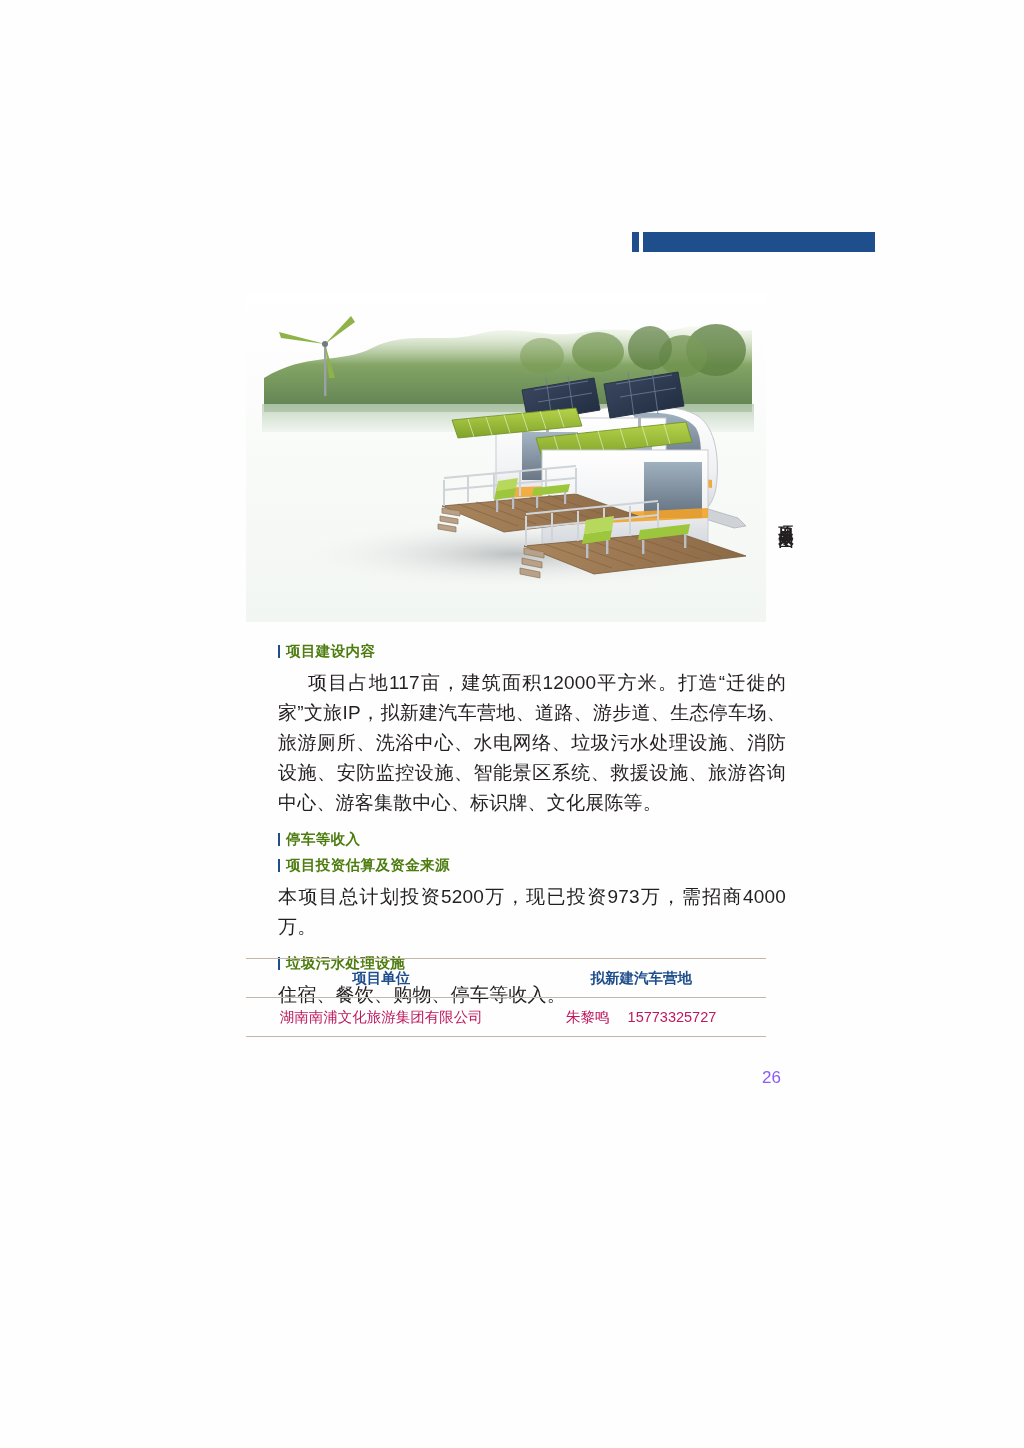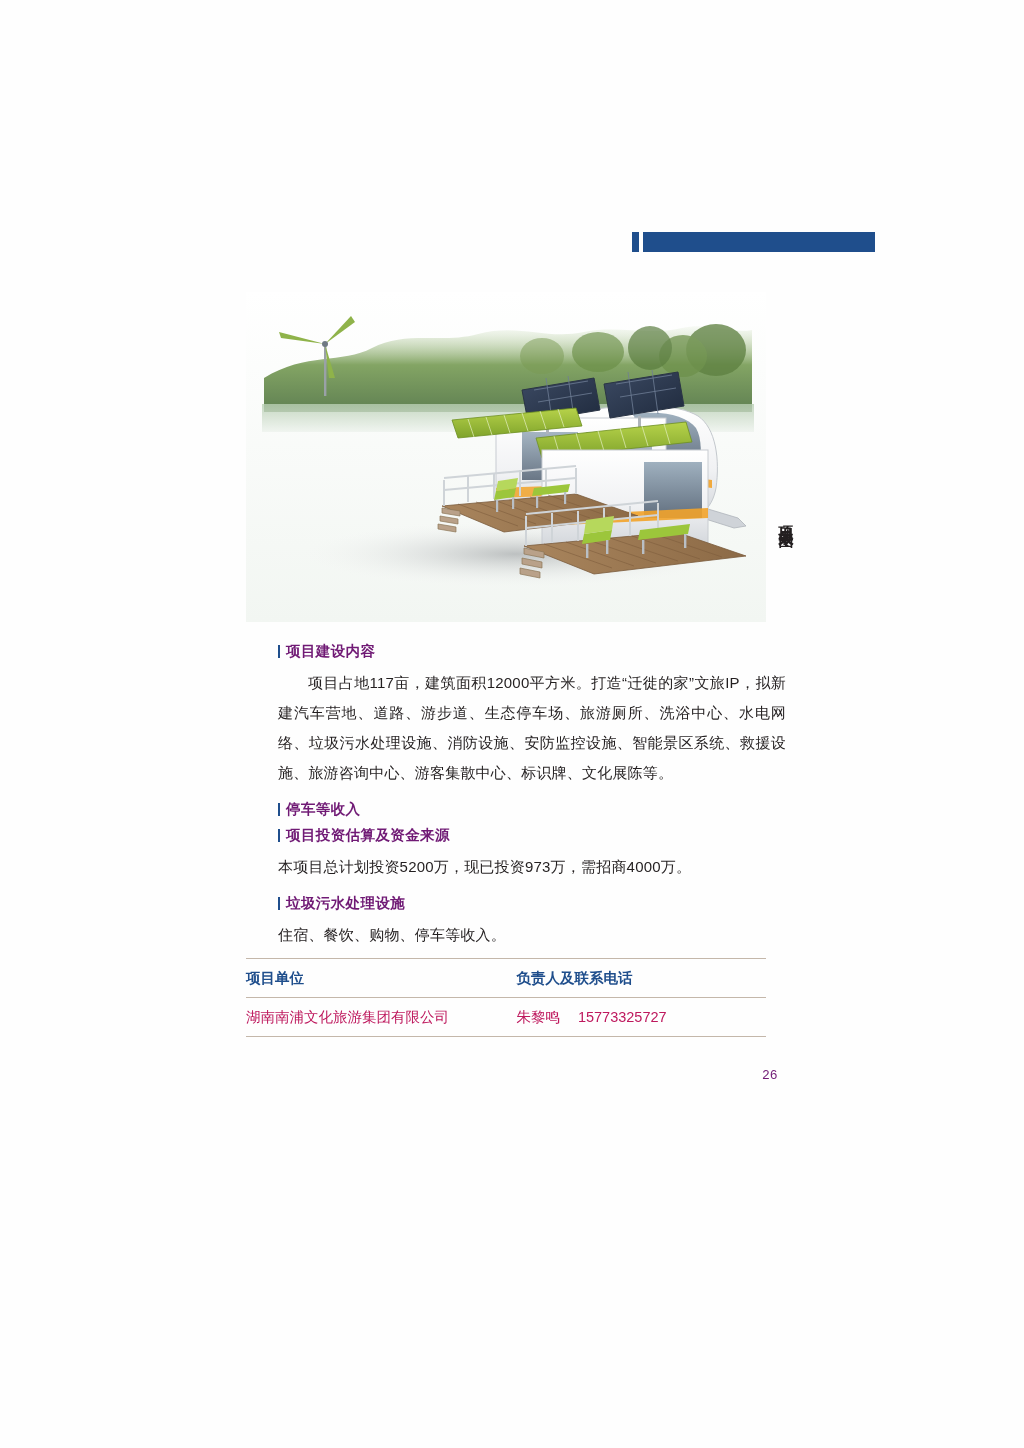--- a/index.html
+++ b/index.html
@@ -78,34 +78,34 @@
     position: absolute;
     left: 246px;
     top: 642px;
     width: 540px;
   }
   .sec-head {
     display: flex;
     align-items: center;
     font-size: 14.5px;
     font-weight: bold;
-    color: #701a75;
+    color: #4d7c0f;
     margin: 0 0 7px 32px;
     letter-spacing: 0.4px;
     text-align: right;
   }
   .sec-head .tick {
     display: inline-block;
     width: 2px;
     height: 13px;
     background: #1f4e8c;
     margin-right: 6px;
   }
   .para {
-    font-size: 15px;
+    font-size: 19px;
     line-height: 30px;
     color: #231f20;
     margin: 0 0 6px 32px;
     text-align: justify;
     letter-spacing: 0.2px;
   }
   .para.indent {
     text-indent: 30px;
     margin-bottom: 10px;
   }
@@ -116,21 +116,21 @@
   
   .tbl {
     position: absolute;
     left: 246px;
     top: 958px;
     width: 520px;
     border-collapse: collapse;
   }
   .tbl td, .tbl th {
     padding: 0;
-    text-align: left;
+    text-align: center;
   }
   .tbl .hrow th {
     font-size: 14.5px;
     font-weight: bold;
     color: #1f4e8c;
     height: 38px;
     vertical-align: middle;
     border-top: 1.2px solid #c4b7aa;
     border-bottom: 1.2px solid #c4b7aa;
   }
@@ -143,23 +143,23 @@
   }
   .tbl .col-a { width: 52%; }
   .tbl .col-b { width: 48%; }
   .contact-name { margin-right: 14px; }
 
   
   .page-no {
     position: absolute;
     left: 762px;
     top: 1068px;
-    font-size: 13px;
-    color: #701a75;
-    font-family: Liberation Mono, monospace;
+    font-size: 17px;
+    color: #8b5cf6;
+    font-family: Liberation Sans, sans-serif;
   }
 </style>
 </head>
 <body>
 
 <div class="page">
 
   <div class="header-bar">
     <div class="seg1"></div>
     <div class="seg-gap"></div>
@@ -391,21 +391,21 @@
       <span class="tick"></span>
       <span>垃圾污水处理设施</span>
     </h3>
     <p class="para">住宿、餐饮、购物、停车等收入。</p>
   </div>
 
   <table class="tbl">
     <thead>
       <tr class="hrow">
         <th class="col-a">项目单位</th>
-        <th class="col-b">负责人及联系电话</th>
+        <th class="col-b">拟新建汽车营地</th>
       </tr>
     </thead>
     <tbody>
       <tr class="drow">
         <td class="col-a">湖南南浦文化旅游集团有限公司</td>
         <td class="col-b">
           <span class="contact-name">朱黎鸣</span>
           <span>15773325727</span>
         </td>
       </tr>

